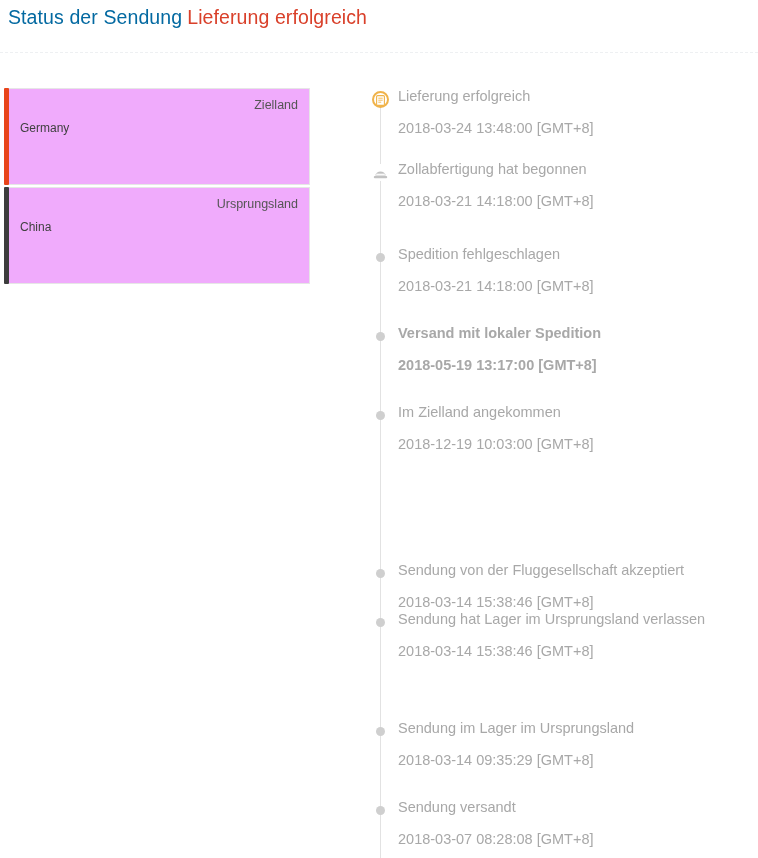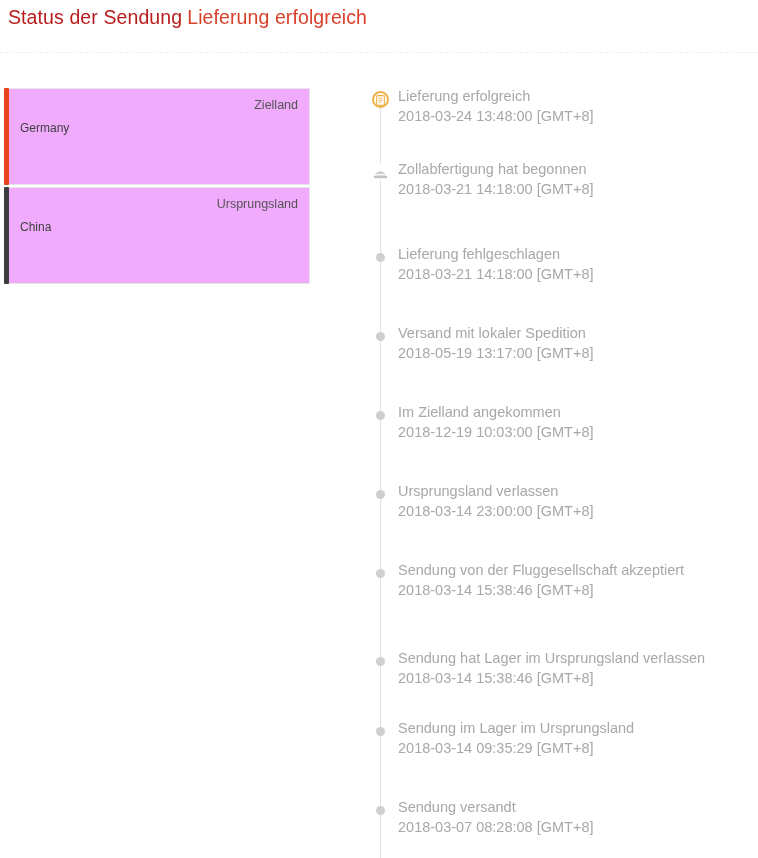--- a/index.html
+++ b/index.html
@@ -29,21 +29,21 @@
   .page-title {
     position: absolute;
     left: 8px;
     top: 4px;
     font-size: 19.5px;
     line-height: 26px;
     white-space: nowrap;
     letter-spacing: 0.1px;
   }
   .title-main {
-    color: #b91c1c;
+    color: #0369a1;
   }
   .title-status {
     color: #d9402a;
     margin-left: 5px;
   }
   .header-divider {
     position: absolute;
     left: 0;
     top: 52px;
     width: 758px;
@@ -163,20 +163,21 @@
     top: 0;
     width: 350px;
   }
   .event-name {
     font-size: 14.5px;
     line-height: 20px;
     color: #a8a8a8;
     white-space: nowrap;
   }
   .event-time {
+    margin-top: 12px;
     font-size: 14.5px;
     line-height: 20px;
     color: #a8a8a8;
     white-space: nowrap;
   }
 </style>
 </head>
 <body>
 
 <div class="page-header">
@@ -230,61 +231,52 @@
       <div class="timeline-text">
         <div class="event-name">Zollabfertigung hat begonnen</div>
         <div class="event-time">2018-03-21 14:18:00 [GMT+8]</div>
       </div>
     </div>
     <div class="timeline-item" style="top: 158px;">
       <div class="timeline-marker">
         <div class="marker-dot" style="background: rgb(207, 207, 207);"></div>
       </div>
       <div class="timeline-text">
-        <div class="event-name">Lieferung fehlgeschlagen</div>
+        <div class="event-name">Spedition fehlgeschlagen</div>
         <div class="event-time">2018-03-21 14:18:00 [GMT+8]</div>
       </div>
     </div>
-    <div class="timeline-item" style="top: 237px;">
+    <div class="timeline-item" style="top: 237px; font-weight: bold;">
       <div class="timeline-marker">
         <div class="marker-dot" style="background: rgb(207, 207, 207);"></div>
       </div>
       <div class="timeline-text">
         <div class="event-name">Versand mit lokaler Spedition</div>
         <div class="event-time">2018-05-19 13:17:00 [GMT+8]</div>
       </div>
     </div>
     <div class="timeline-item" style="top: 316px;">
       <div class="timeline-marker">
         <div class="marker-dot" style="background: rgb(207, 207, 207);"></div>
       </div>
       <div class="timeline-text">
         <div class="event-name">Im Zielland angekommen</div>
         <div class="event-time">2018-12-19 10:03:00 [GMT+8]</div>
       </div>
     </div>
-    <div class="timeline-item" style="top: 395px;">
-      <div class="timeline-marker">
-        <div class="marker-dot" style="background: rgb(207, 207, 207);"></div>
-      </div>
-      <div class="timeline-text">
-        <div class="event-name">Ursprungsland verlassen</div>
-        <div class="event-time">2018-03-14 23:00:00 [GMT+8]</div>
-      </div>
-    </div>
     <div class="timeline-item" style="top: 474px;">
       <div class="timeline-marker">
         <div class="marker-dot" style="background: rgb(207, 207, 207);"></div>
       </div>
       <div class="timeline-text">
         <div class="event-name">Sendung von der Fluggesellschaft akzeptiert</div>
         <div class="event-time">2018-03-14 15:38:46 [GMT+8]</div>
       </div>
     </div>
-    <div class="timeline-item" style="top: 562px;">
+    <div class="timeline-item" style="top: 523px;">
       <div class="timeline-marker">
         <div class="marker-dot" style="background: rgb(207, 207, 207);"></div>
       </div>
       <div class="timeline-text">
         <div class="event-name">Sendung hat Lager im Ursprungsland verlassen</div>
         <div class="event-time">2018-03-14 15:38:46 [GMT+8]</div>
       </div>
     </div>
     <div class="timeline-item" style="top: 632px;">
       <div class="timeline-marker">

